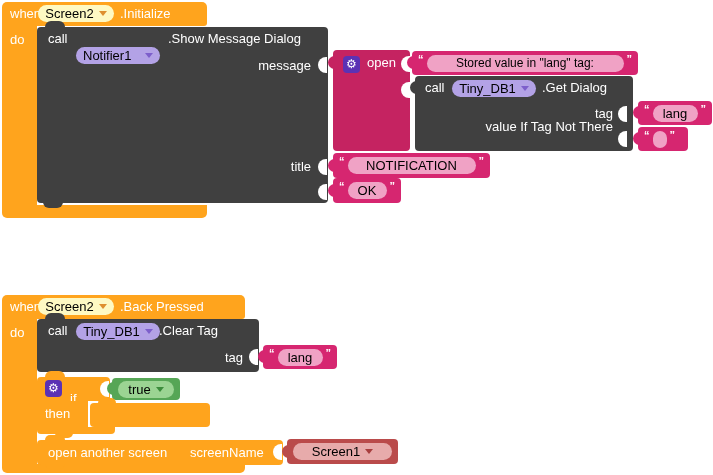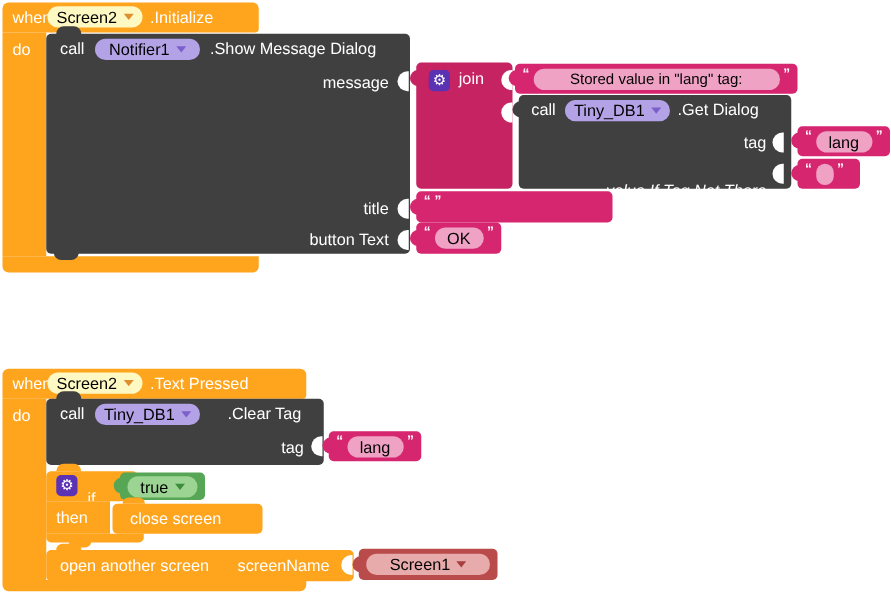--- a/index.html
+++ b/index.html
@@ -58,40 +58,39 @@
   <div class="blk orange" style="left:2px;top:26px;width:35px;height:179px;border-radius:0;">
     <span class="lbl" style="left:8px;top:2px;">do</span>
   </div>
 
   <div class="blk orange" style="left:2px;top:205px;width:205px;height:13px;border-radius:0 0 5px 5px;"></div>
 
   <div class="blk purple" style="left:37px;top:27px;width:291px;height:176px;border-radius:4px;">
     <span class="bump purple" style="left:8px;top:-6px;"></span>
     <span class="tab purple" style="left:6px;top:175px;"></span>
     <span class="lbl" style="left:11px;">call</span>
-    <span class="pill pill-purple abs" style="left:39px;top:4px;width:84px;">
+    <span class="pill pill-purple abs" style="left:39px;top:20px;width:84px;justify-content:space-between;">
       <span>Notifier1</span>
       <span class="tri tri-purple"></span>
     </span>
     <span class="lbl" style="left:131px;">.Show Message Dialog</span>
 
     <span class="lbl lh25" style="right:17px;top:26px;">message</span>
     <span class="socket" style="left:281px;top:30px;"></span>
 
     <span class="lbl lh25" style="right:17px;top:127px;">title</span>
     <span class="socket" style="left:281px;top:132px;"></span>
 
-    <span class="lbl lh25" style="right:17px;top:152px;">button Text</span>
     <span class="socket" style="left:281px;top:157px;"></span>
   </div>
 
   <div class="blk joinc" style="left:333px;top:50px;width:77px;height:101px;border-radius:4px;">
     <span class="plug joinc" style="top:6px;"></span>
     <span class="gear" style="left:10px;top:6px;">⚙</span>
-    <span class="lbl lh25" style="left:34px;top:0;">join</span>
+    <span class="lbl lh25" style="left:34px;top:0;">open</span>
     <span class="socket" style="left:68px;top:6px;"></span>
     <span class="socket" style="left:68px;top:32px;"></span>
   </div>
 
   <div class="blk magenta flexblk" style="left:412px;top:51px;width:226px;height:24px;border-radius:4px;">
     <span class="plug magenta" style="top:5px;"></span>
     <span class="q">“</span>
     <span class="pill pill-pink grow" style="font-size:12px;">Stored value in "lang" tag: </span>
     <span class="q">”</span>
   </div>
@@ -101,107 +100,107 @@
     <span class="lbl" style="left:10px;">call</span>
     <span class="pill pill-purple abs" style="left:37px;top:4px;width:84px;">
       <span>Tiny_DB1</span>
       <span class="tri tri-purple"></span>
     </span>
     <span class="lbl" style="left:127px;">.Get Dialog</span>
 
     <span class="lbl lh25" style="right:20px;top:25px;">tag</span>
     <span class="socket" style="left:203px;top:30px;"></span>
 
-    <span class="lbl lh25" style="right:20px;top:64px;font-style:italic;">value If Tag Not There</span>
+    <span class="lbl lh25" style="right:20px;top:38px;">value If Tag Not There</span>
     <span class="socket" style="left:203px;top:55px;"></span>
   </div>
 
   <div class="blk magenta flexblk" style="left:638px;top:101px;width:74px;height:24px;border-radius:4px;">
     <span class="plug magenta" style="top:5px;"></span>
     <span class="q">“</span>
     <span class="pill pill-pink grow">lang</span>
     <span class="q">”</span>
   </div>
 
   <div class="blk magenta flexblk" style="left:638px;top:127px;width:50px;height:24px;border-radius:4px;">
     <span class="plug magenta" style="top:5px;"></span>
     <span class="q">“</span>
     <span class="pill pill-pink minw"></span>
     <span class="q">”</span>
   </div>
 
   <div class="blk magenta flexblk" style="left:333px;top:153px;width:157px;height:25px;border-radius:4px;">
     <span class="plug magenta" style="top:6px;"></span>
     <span class="q">“</span>
+    <span class="pill pill-pink grow">NOTIFICATION</span>
     <span class="q">”</span>
   </div>
 
   <div class="blk magenta flexblk" style="left:333px;top:178px;width:68px;height:25px;border-radius:4px;">
     <span class="plug magenta" style="top:6px;"></span>
     <span class="q">“</span>
     <span class="pill pill-pink grow">OK</span>
     <span class="q">”</span>
   </div>
 
   <div class="blk orange" style="left:2px;top:295px;width:243px;height:24px;border-radius:5px 5px 3px 0;">
     <span class="lbl" style="left:8px;">when</span>
     <span class="pill pill-orange abs" style="left:36px;top:3px;width:76px;">
       <span>Screen2</span>
       <span class="tri tri-orange"></span>
     </span>
-    <span class="lbl" style="left:118px;">.Text Pressed</span>
+    <span class="lbl" style="left:118px;">.Back Pressed</span>
   </div>
 
   <div class="blk orange" style="left:2px;top:319px;width:35px;height:145px;border-radius:0;">
     <span class="lbl" style="left:8px;top:2px;">do</span>
   </div>
 
   <div class="blk orange" style="left:2px;top:464px;width:243px;height:9px;border-radius:0 0 5px 5px;"></div>
 
   <div class="blk purple" style="left:37px;top:319px;width:222px;height:53px;border-radius:4px;">
     <span class="bump purple" style="left:8px;top:-6px;"></span>
     <span class="lbl" style="left:11px;">call</span>
     <span class="pill pill-purple abs" style="left:39px;top:4px;width:84px;">
       <span>Tiny_DB1</span>
       <span class="tri tri-purple"></span>
     </span>
-    <span class="lbl" style="left:145px;">.Clear Tag</span>
+    <span class="lbl" style="left:122px;">.Clear Tag</span>
     <span class="lbl" style="right:16px;top:27px;">tag</span>
     <span class="socket" style="left:212px;top:30px;"></span>
   </div>
 
   <div class="blk magenta flexblk" style="left:263px;top:345px;width:74px;height:24px;border-radius:4px;">
     <span class="plug magenta" style="top:5px;"></span>
     <span class="q">“</span>
     <span class="pill pill-pink grow">lang</span>
     <span class="q">”</span>
   </div>
 
   <div class="blk orange" style="left:37px;top:377px;width:73px;height:24px;border-radius:4px 4px 0 0;">
     <span class="bump orange" style="left:8px;top:-6px;height:6px;"></span>
     <span class="gear" style="left:8px;top:3px;">⚙</span>
     <span class="lbl" style="left:33px;margin-top:10px;">if</span>
     <span class="socket" style="left:63px;top:4px;"></span>
   </div>
 
-  <div class="blk green flexblk" style="left:96px;top:378px;width:68px;height:22px;border-radius:4px;">
+  <div class="blk green flexblk" style="left:112px;top:378px;width:68px;height:22px;border-radius:4px;">
     <span class="plug green" style="top:4px;"></span>
     <span class="pill pill-green grow">
       <span>true</span>
       <span class="tri tri-green"></span>
     </span>
   </div>
 
   <div class="blk orange" style="left:37px;top:401px;width:51px;height:26px;border-radius:0;">
     <span class="lbl lh26" style="left:8px;">then</span>
   </div>
 
   <div class="blk orange" style="left:90px;top:403px;width:120px;height:24px;border-radius:4px;">
     <span class="bump orange" style="left:8px;top:-5px;height:5px;width:18px;"></span>
-    <span class="lbl" style="left:14px;">close screen</span>
   </div>
 
   <div class="blk orange" style="left:37px;top:427px;width:78px;height:7px;border-radius:0 0 4px 4px;">
     <span class="tab orange" style="left:18px;top:6px;width:18px;height:5px;"></span>
   </div>
 
   <div class="blk orange" style="left:37px;top:440px;width:246px;height:25px;border-radius:4px;">
     <span class="bump orange" style="left:8px;top:-5px;height:5px;"></span>
     <span class="tab orange" style="left:8px;top:24px;height:5px;"></span>
     <span class="lbl lh25" style="left:11px;">open another screen</span>

